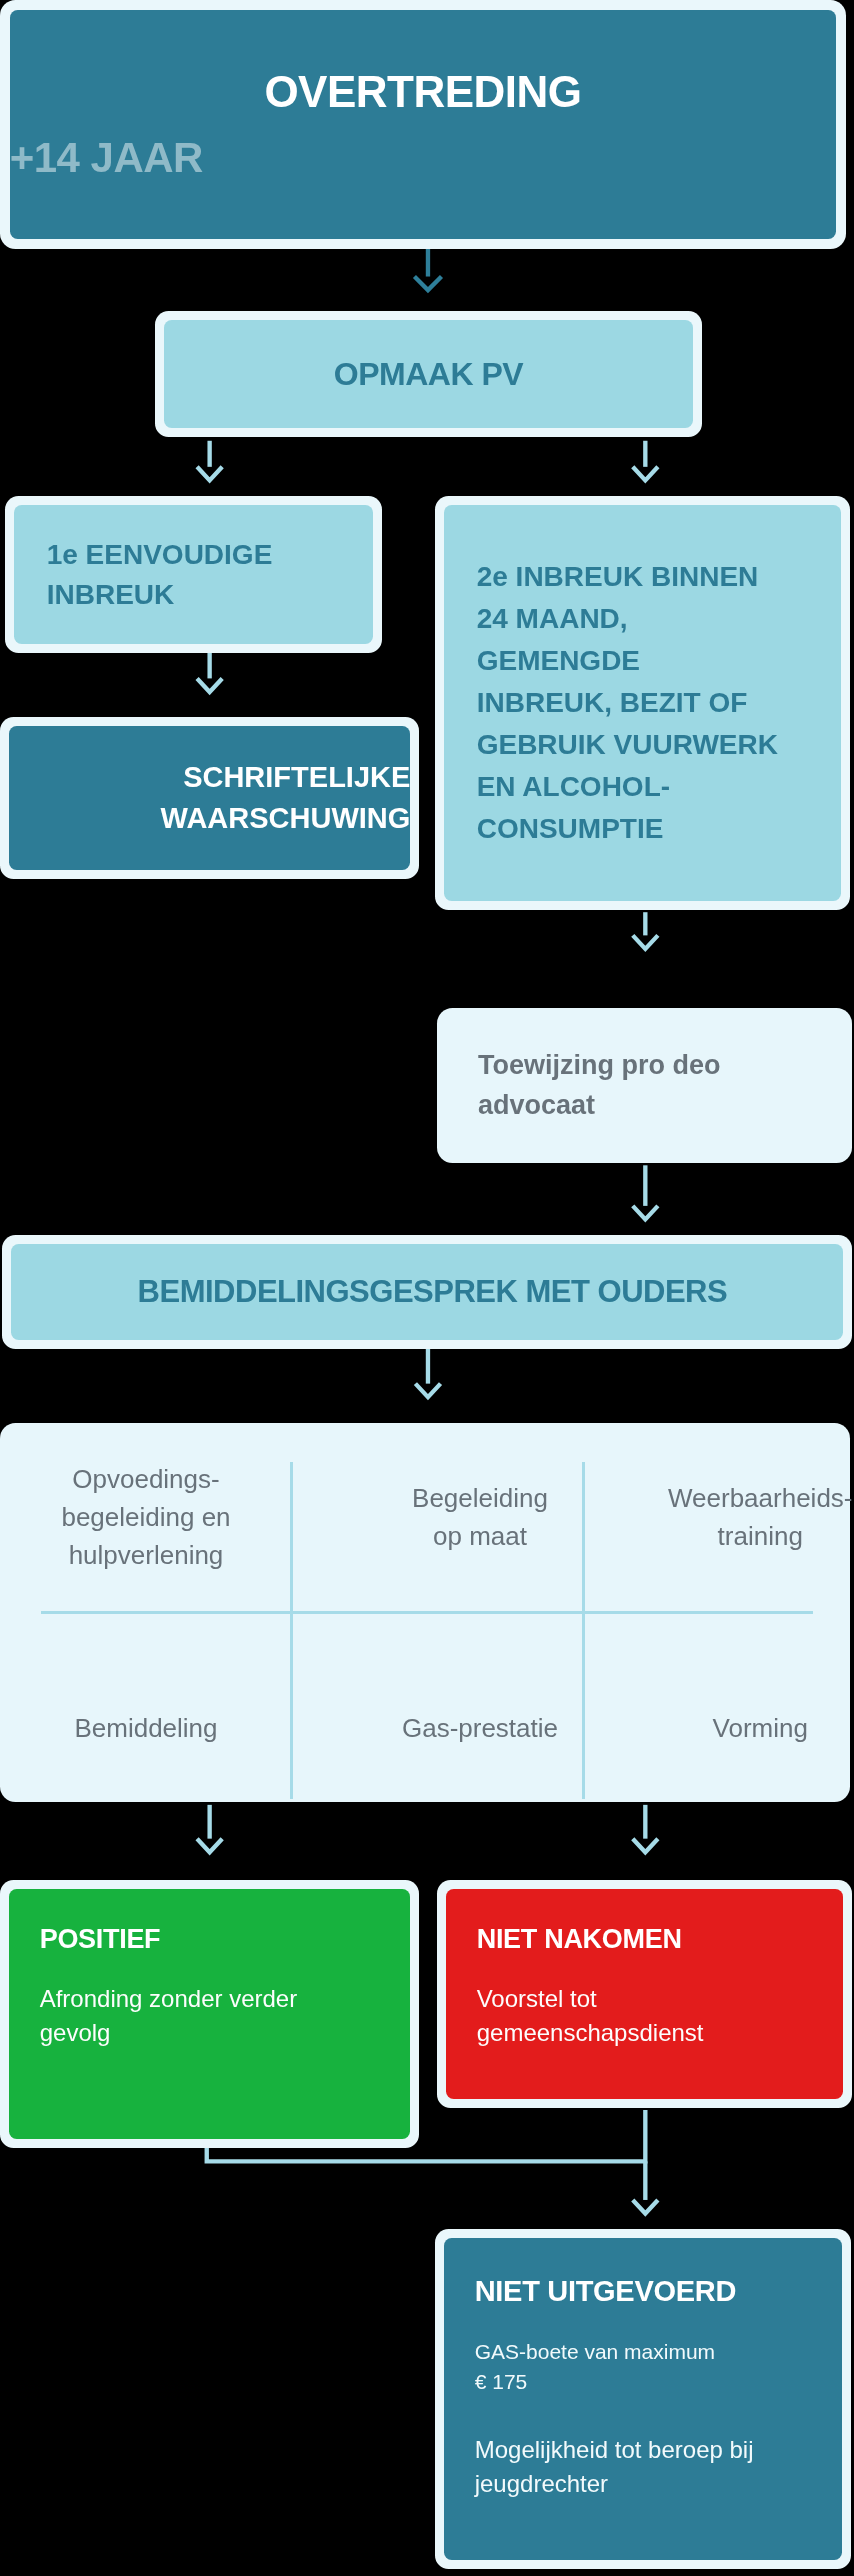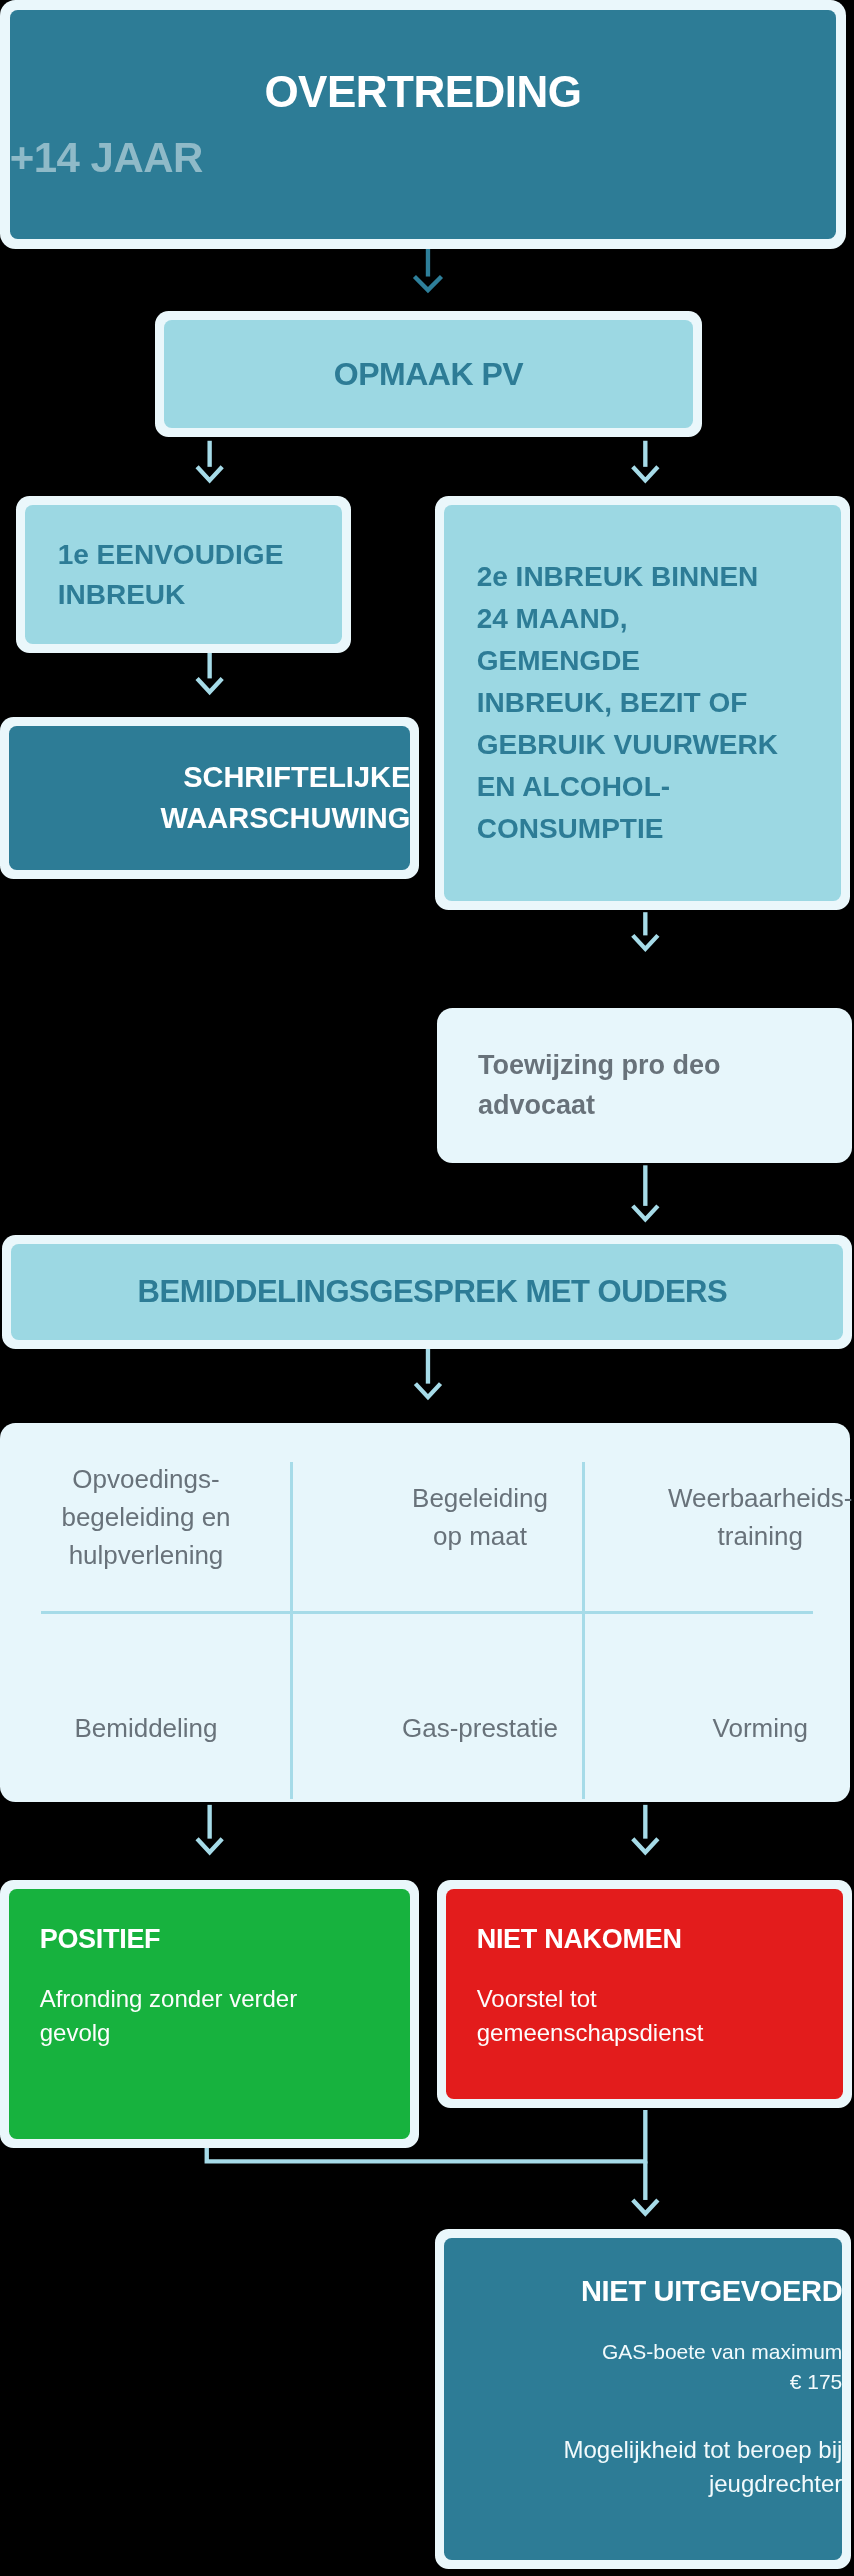--- a/index.html
+++ b/index.html
@@ -35,21 +35,21 @@
   .bg-red{background:var(--red);}
   .pale-box{position:absolute;background:var(--pale);border-radius:15.5px;
     display:flex;flex-direction:column;justify-content:center;}
 
   .pre{white-space:pre-line;}
   .caps{letter-spacing:-0.5px;}
 
   
   .n-overtreding{left:0;top:0;width:846px;height:249px;}
   .n-opmaak{left:155px;top:311px;width:547px;height:126px;border-radius:13.5px;}
-  .n-eenvoudige{left:16px;top:496px;width:335px;height:157px;border-radius:13.5px;}
+  .n-eenvoudige{left:5px;top:496px;width:377px;height:157px;border-radius:13.5px;}
   .n-schriftelijke{left:0;top:717px;width:419px;height:162px;border-radius:13.5px;}
   .n-inbreuk2{left:435px;top:496px;width:415px;height:414px;border-radius:13.5px;}
   .n-toewijzing{left:437px;top:1008px;width:415px;height:155px;font-weight:bold;}
   .n-bemiddeling{left:1.9px;top:1235px;width:850px;height:114px;border-radius:13.5px;}
   .n-grid{left:0;top:1423px;width:850px;height:379px;}
   .n-positief{left:0;top:1880px;width:419px;height:268px;border-radius:13.5px;}
   .n-nietnakomen{left:437px;top:1880px;width:415px;height:228px;border-radius:13.5px;}
   .n-nietuitgevoerd{left:435px;top:2229px;width:416px;height:340px;border-radius:13.5px;}
 
   
@@ -70,21 +70,21 @@
     font-size:26px;color:var(--gray);line-height:1.45;}
   .gridline{position:absolute;background:var(--arrow-light);}
   .gl-v1{left:290px;top:39px;bottom:2.9px;width:2.9px;}
   .gl-v2{left:582px;top:39px;bottom:2.9px;width:2.9px;}
   .gl-h{left:41px;right:37px;top:188px;height:2.9px;}
 
   
   .outcome{justify-content:flex-start;padding:35px 0 0 31px;box-sizing:border-box;}
   .outcome .o-title{font-size:27px;font-weight:bold;color:#fff;letter-spacing:-0.3px;}
   .outcome .o-body{font-size:24px;color:#fdfdfd;line-height:1.45;margin-top:27px;}
-  .final{justify-content:flex-start;padding:37px 0 0 31px;box-sizing:border-box;text-align:right;}
+  .final{justify-content:flex-start;padding:37px 0 0 31px;box-sizing:border-box;}
   .final .o-title{font-size:29px;font-weight:bold;color:#fff;letter-spacing:-0.3px;}
   .final .o-body{font-size:21px;color:#f2fafc;line-height:1.45;margin-top:29px;}
   .final .o-body2{font-size:24px;color:#f2fafc;line-height:1.45;margin-top:35px;}
 </style>
 </head>
 <body>
 
 <div class="canvas">
 
   <svg class="arrows" width="854" height="2576" viewBox="0 0 884 2666">

